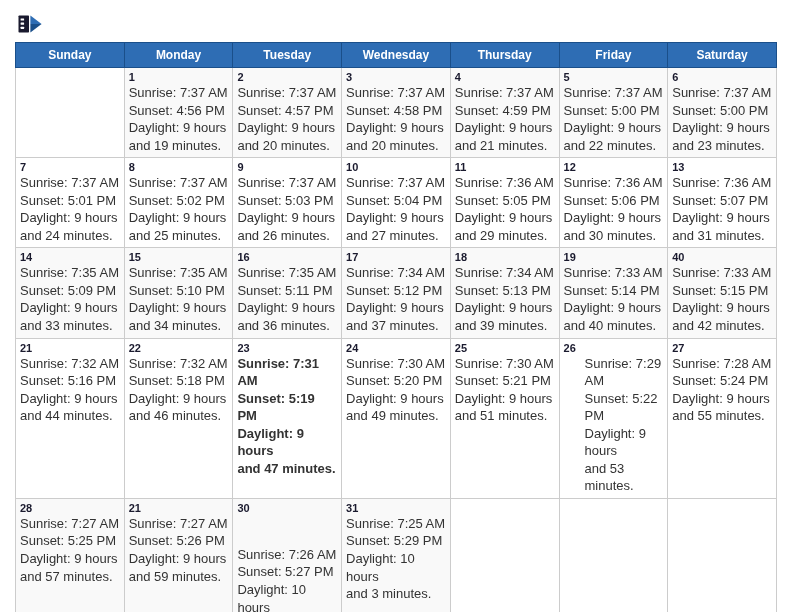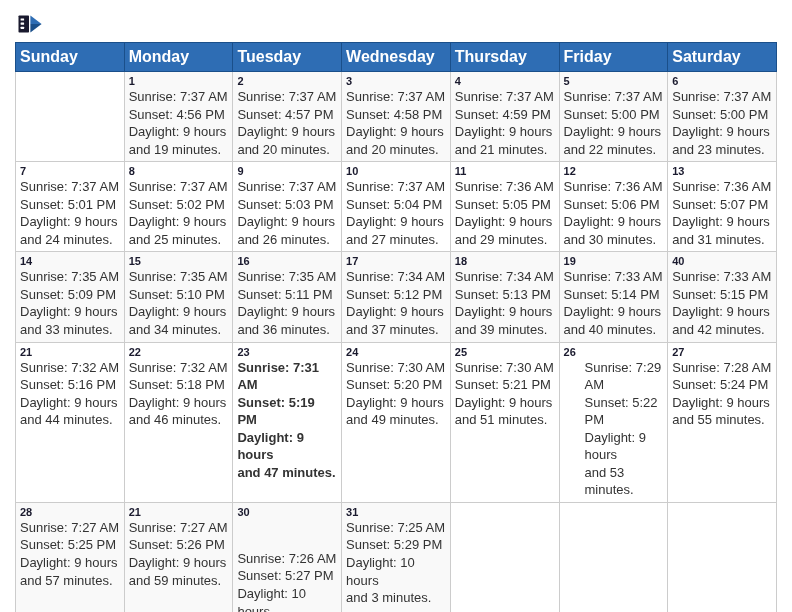--- a/index.html
+++ b/index.html
@@ -52,24 +52,24 @@
       color: #555;
     }
     table {
       width: 100%;
       border-collapse: collapse;
       table-layout: fixed;
     }
     thead tr th {
       background-color: #2e6db4;
       color: #fff;
-      font-size: 16px;
+      font-size: 12px;
       font-weight: bold;
       padding: 5px 4px;
-      text-align: left;
+      text-align: center;
       border: 1px solid #1a4f8a;
     }
     tbody tr td {
       border: 1px solid #ccc;
       vertical-align: top;
       padding: 3px 4px;
       font-size: 9.5px;
       color: #222;
       height: 78px;
       background: #fff;

